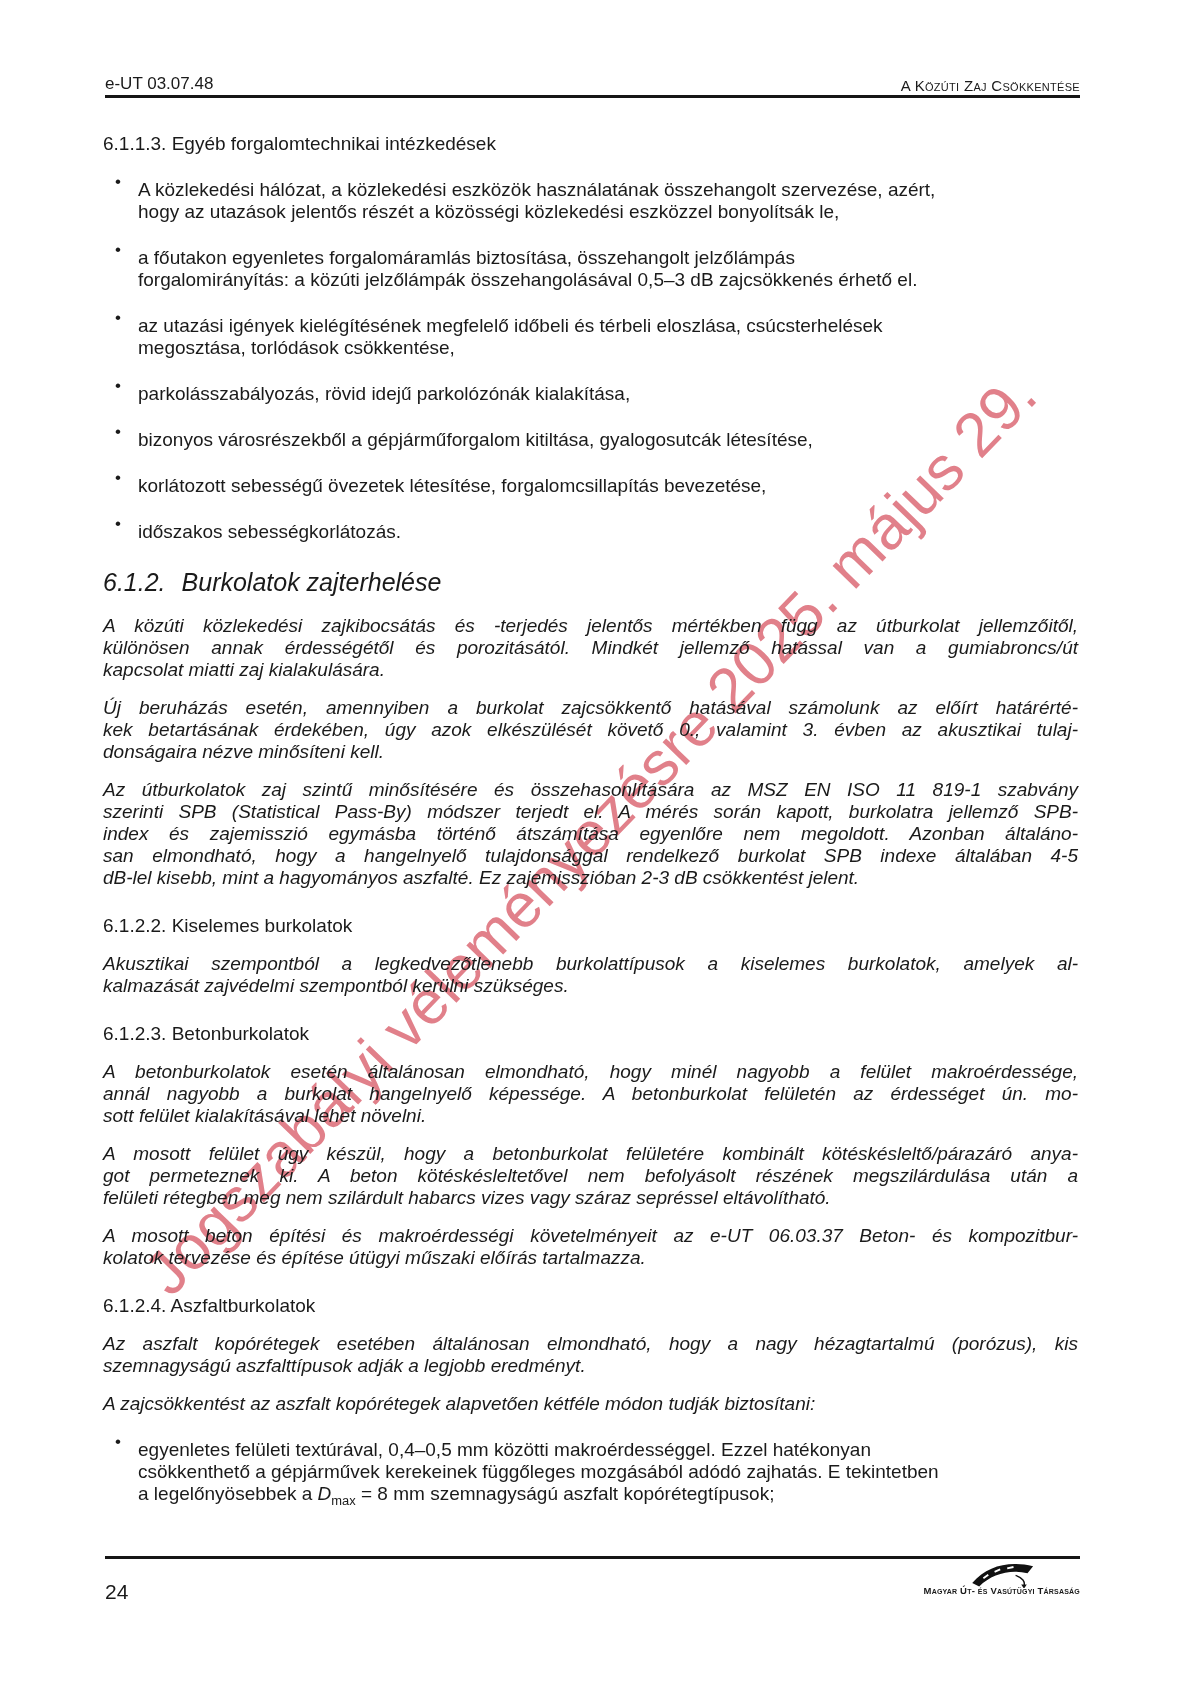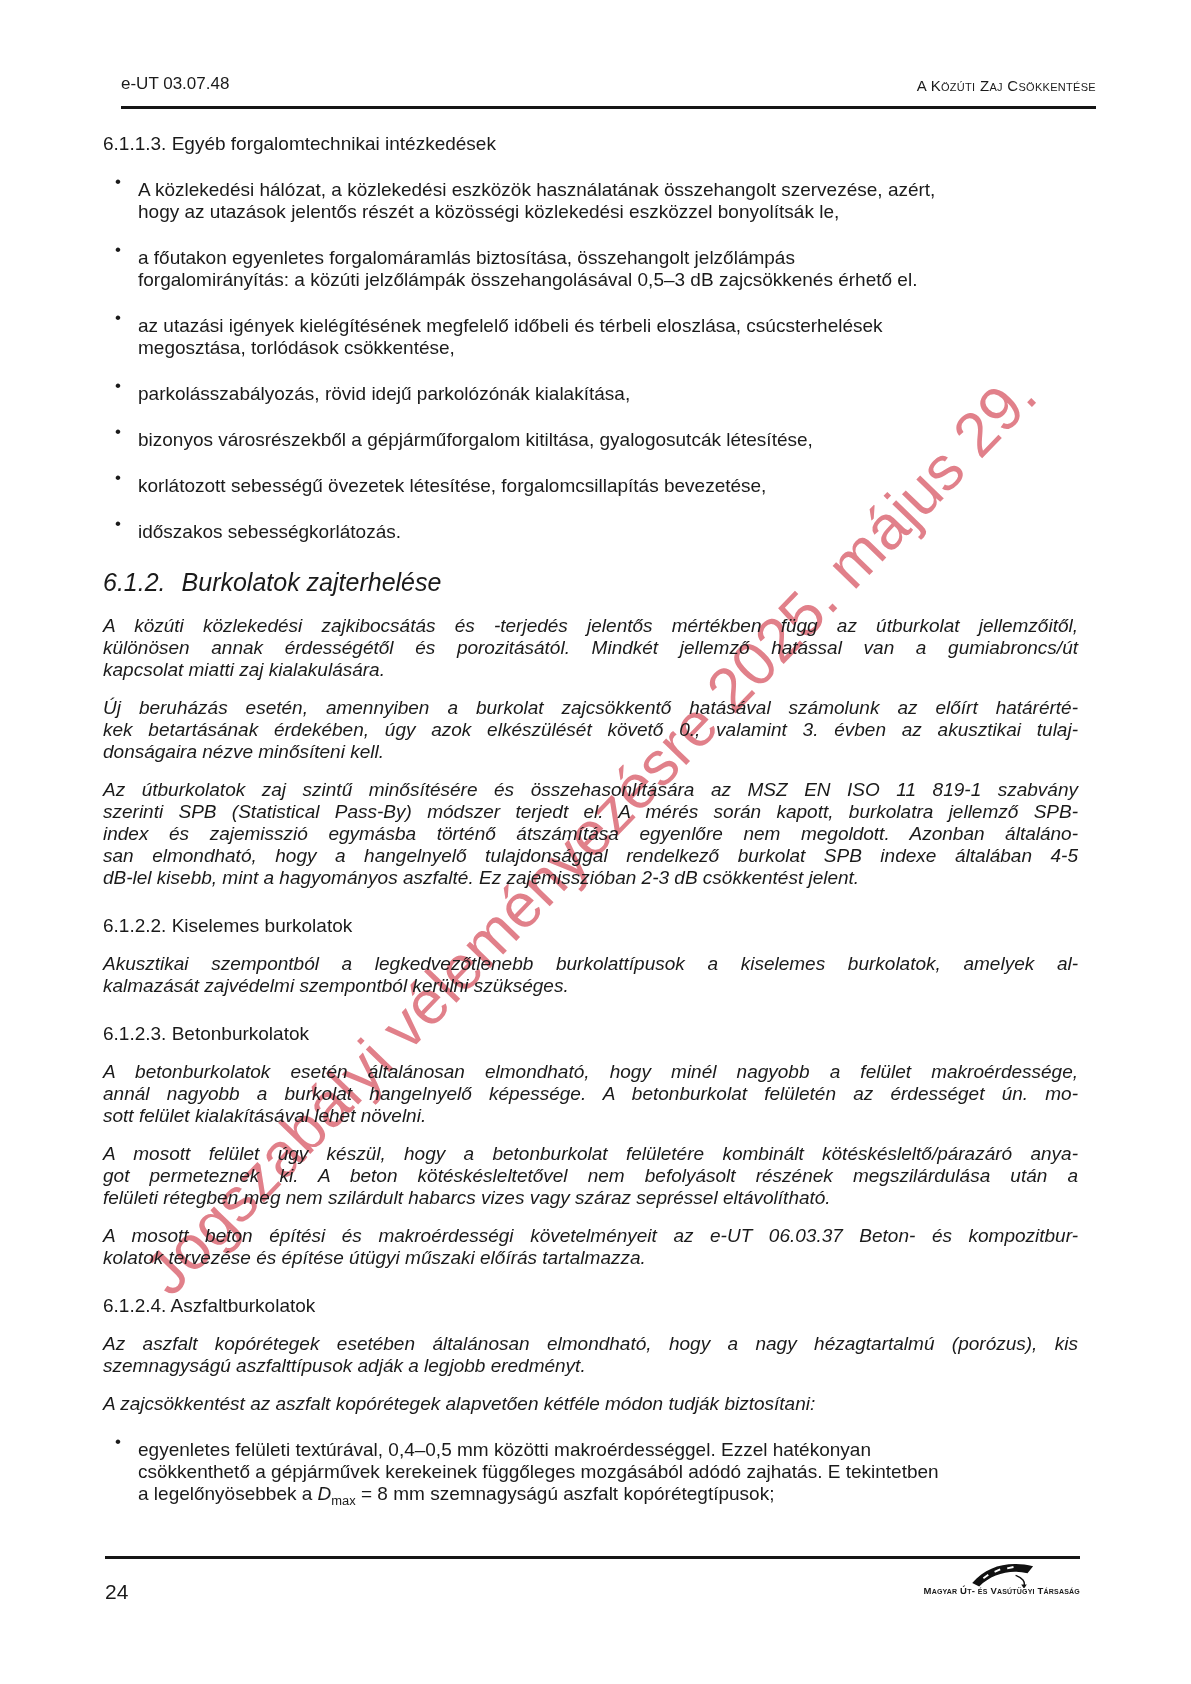--- a/index.html
+++ b/index.html
@@ -5,22 +5,22 @@
   html,body { margin:0; padding:0; }
   body {
     width:1191px; height:1684px; position:relative; overflow:hidden;
     background:#ffffff; color:#1a1a1a;
     font-family:"Liberation Sans", sans-serif;
   }
   
   .page-header {
     position:absolute; left:105px; top:74px; width:975px;
     display:flex; justify-content:space-between; align-items:flex-end;
-    padding-bottom:12px; border-bottom:3px solid #151515;
-    font-size:17px; z-index:2;margin-left:16px;
+    padding-bottom:1px; border-bottom:3px solid #151515;
+    font-size:17px; z-index:2;
   }
   .header-right { font-variant:small-caps; font-size:15px; letter-spacing:0.3px; }
   
   .watermark {
     position:absolute; left:-70px; top:798px; width:1320px; text-align:center;
     transform:rotate(-46deg); transform-origin:center;
     font-size:62px; color:#dd6f7a; opacity:0.88; white-space:nowrap;
     z-index:0; pointer-events:none;
   }
   

